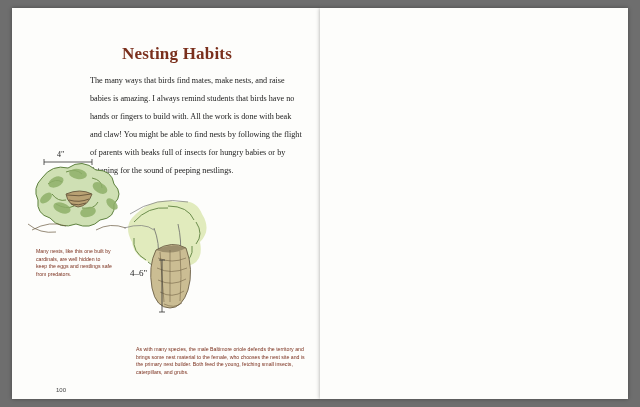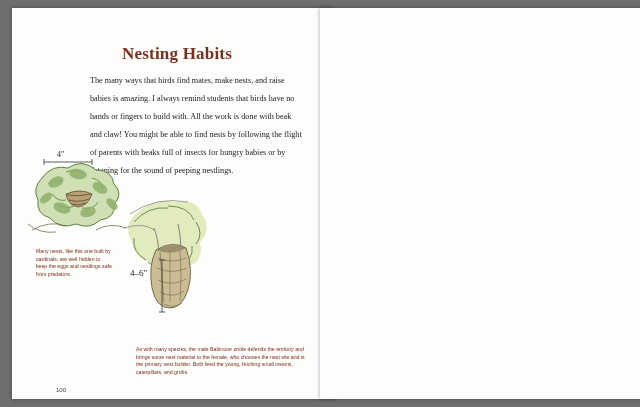--- a/index.html
+++ b/index.html
@@ -20,21 +20,20 @@
     height: 407px;
     background: #6e6e6e;
   }
   .page {
     position: absolute;
     top: 8px;
     width: 308px;
     height: 391px;
     background: #fdfdfb;
     box-shadow: 0 0 4px rgba(0,0,0,0.35);
-    padding-left: 14px;
   }
   .page-left { left: 12px; }
   .page-right { left: 320px; }
 
   .title {
     position: absolute;
     left: 110px;
     top: 36px;
     font-family: "Liberation Serif", serif;
     font-size: 17px;

